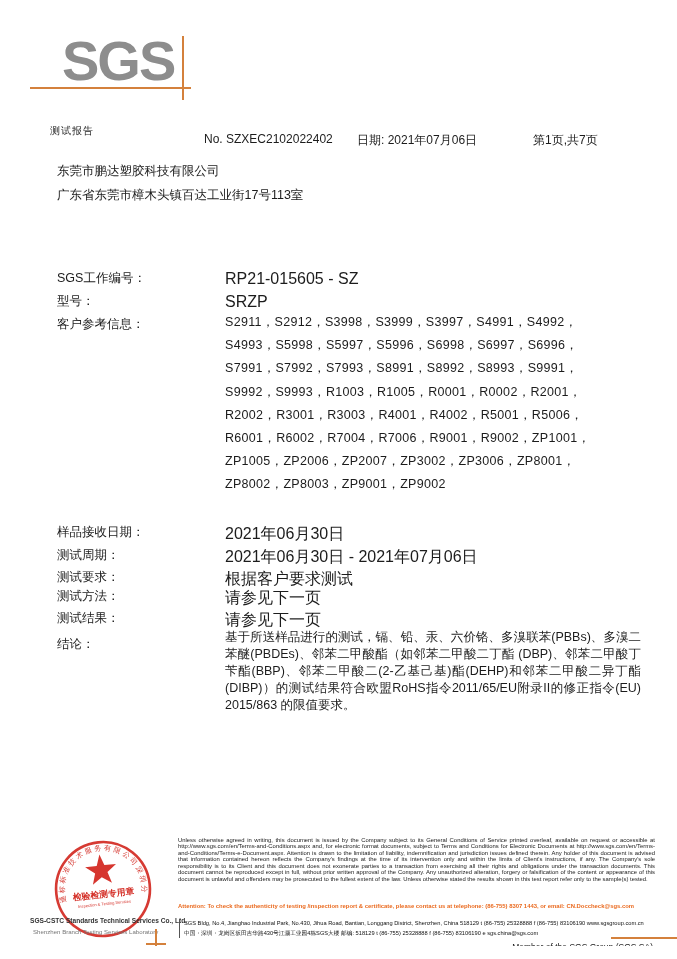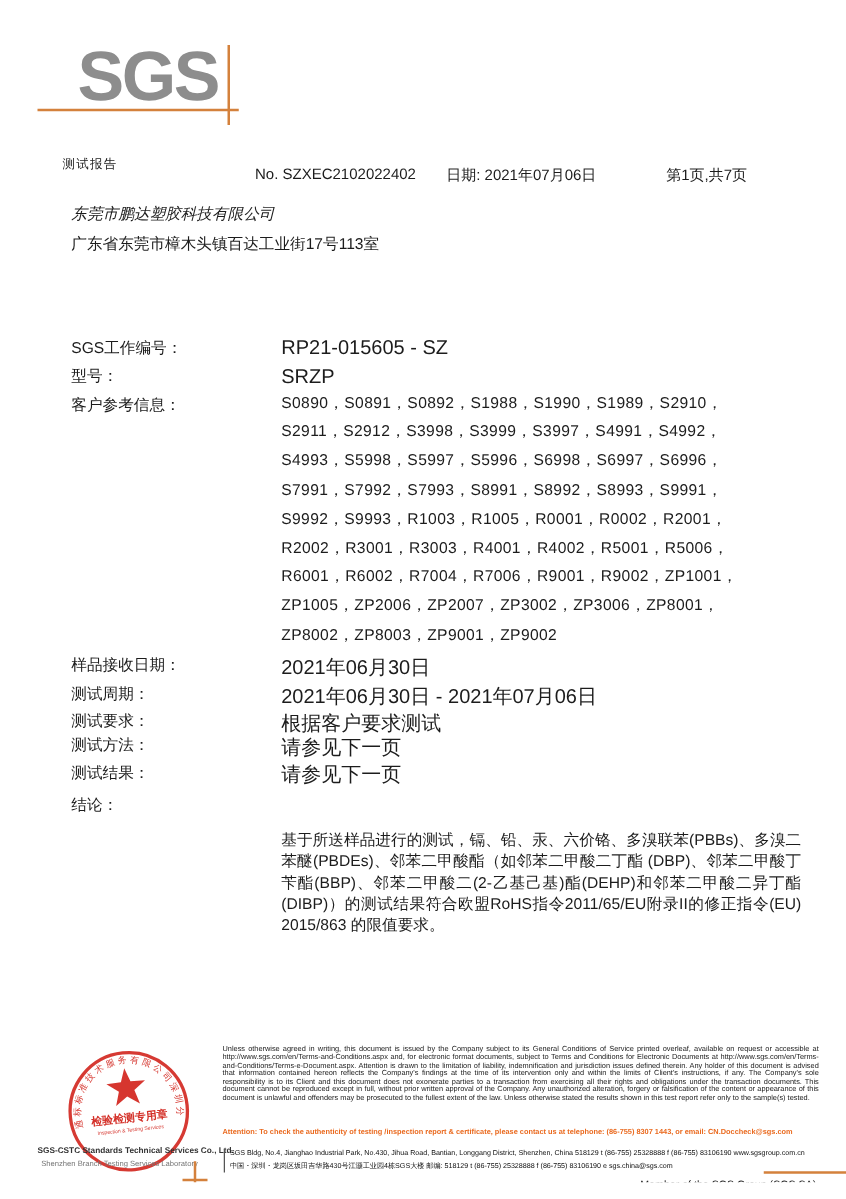--- a/index.html
+++ b/index.html
@@ -12,32 +12,32 @@
                font-weight:bold; color:#8d8d8d; letter-spacing:-2px; }
   .logo-hline { position:absolute; left:30px; top:87px; width:161px; height:2px; background:#d4813c; }
   .logo-vline { position:absolute; left:182px; top:36px; width:2px; height:64px; background:#d4813c; }
 
   
   .report-title { position:absolute; left:50px; top:124px; font-size:10px; font-weight:normal; letter-spacing:1px; }
   .report-no   { position:absolute; left:204px; top:132px; font-size:12px; }
   .report-date { position:absolute; left:357px; top:132px; font-size:12px; }
   .report-page { position:absolute; left:533px; top:132px; font-size:12px; }
 
-  .company-name { position:absolute; left:57px; top:163px; font-size:12.5px;font-style:italic; }
+  .company-name { position:absolute; left:57px; top:163px; font-size:12.5px; }
   .company-addr { position:absolute; left:57px; top:187px; font-size:12.5px; }
 
   .sample-intro { position:absolute; left:57px; top:247px; font-size:12.5px; }
 
   .flabel { position:absolute; left:57px; font-size:12.5px; }
   .fvalue { position:absolute; left:225px; font-size:16px;text-align:right; }
 
   .client-ref-lines { position:absolute; left:225px; top:311px; font-size:12.5px; }
   .client-ref-lines .ref-line { height:23.2px; line-height:23.2px; letter-spacing:0.3px; }
 
-  .conclusion-text { position:absolute; left:225px; top:664px; width:416px;
+  .conclusion-text { position:absolute; left:225px; top:629px; width:416px;
                      font-size:12.5px; line-height:17px; text-align:justify; }
 
   
   .disclaimer { position:absolute; left:178px; top:837px; width:477px;
                 font-size:5.9px; line-height:6.45px; text-align:justify; color:#222; }
   .attention  { position:absolute; left:178px; top:903px; width:477px;
                 font-size:5.9px; line-height:6.4px; font-weight:bold; color:#ea6a1f; }
   .addr-block { position:absolute; left:179px; top:919px; width:476px;
                 border-left:1.5px solid #555; padding-left:4px; }
   .addr-line  { font-size:5.7px; line-height:9.5px; color:#111; white-space:nowrap; }
@@ -70,21 +70,20 @@
 
 
   <div class="flabel" style="top:270px">SGS工作编号：</div>
   <div class="fvalue" style="top:270px">RP21-015605 - SZ</div>
 
   <div class="flabel" style="top:293px">型号：</div>
   <div class="fvalue" style="top:293px">SRZP</div>
 
   <div class="flabel" style="top:316px">客户参考信息：</div>
   <div class="client-ref-lines">
-    <div class="ref-line">S0890，S0891，S0892，S1988，S1990，S1989，S2910，</div>
     <div class="ref-line">S2911，S2912，S3998，S3999，S3997，S4991，S4992，</div>
     <div class="ref-line">S4993，S5998，S5997，S5996，S6998，S6997，S6996，</div>
     <div class="ref-line">S7991，S7992，S7993，S8991，S8992，S8993，S9991，</div>
     <div class="ref-line">S9992，S9993，R1003，R1005，R0001，R0002，R2001，</div>
     <div class="ref-line">R2002，R3001，R3003，R4001，R4002，R5001，R5006，</div>
     <div class="ref-line">R6001，R6002，R7004，R7006，R9001，R9002，ZP1001，</div>
     <div class="ref-line">ZP1005，ZP2006，ZP2007，ZP3002，ZP3006，ZP8001，</div>
     <div class="ref-line">ZP8002，ZP8003，ZP9001，ZP9002</div>
   </div>
 

